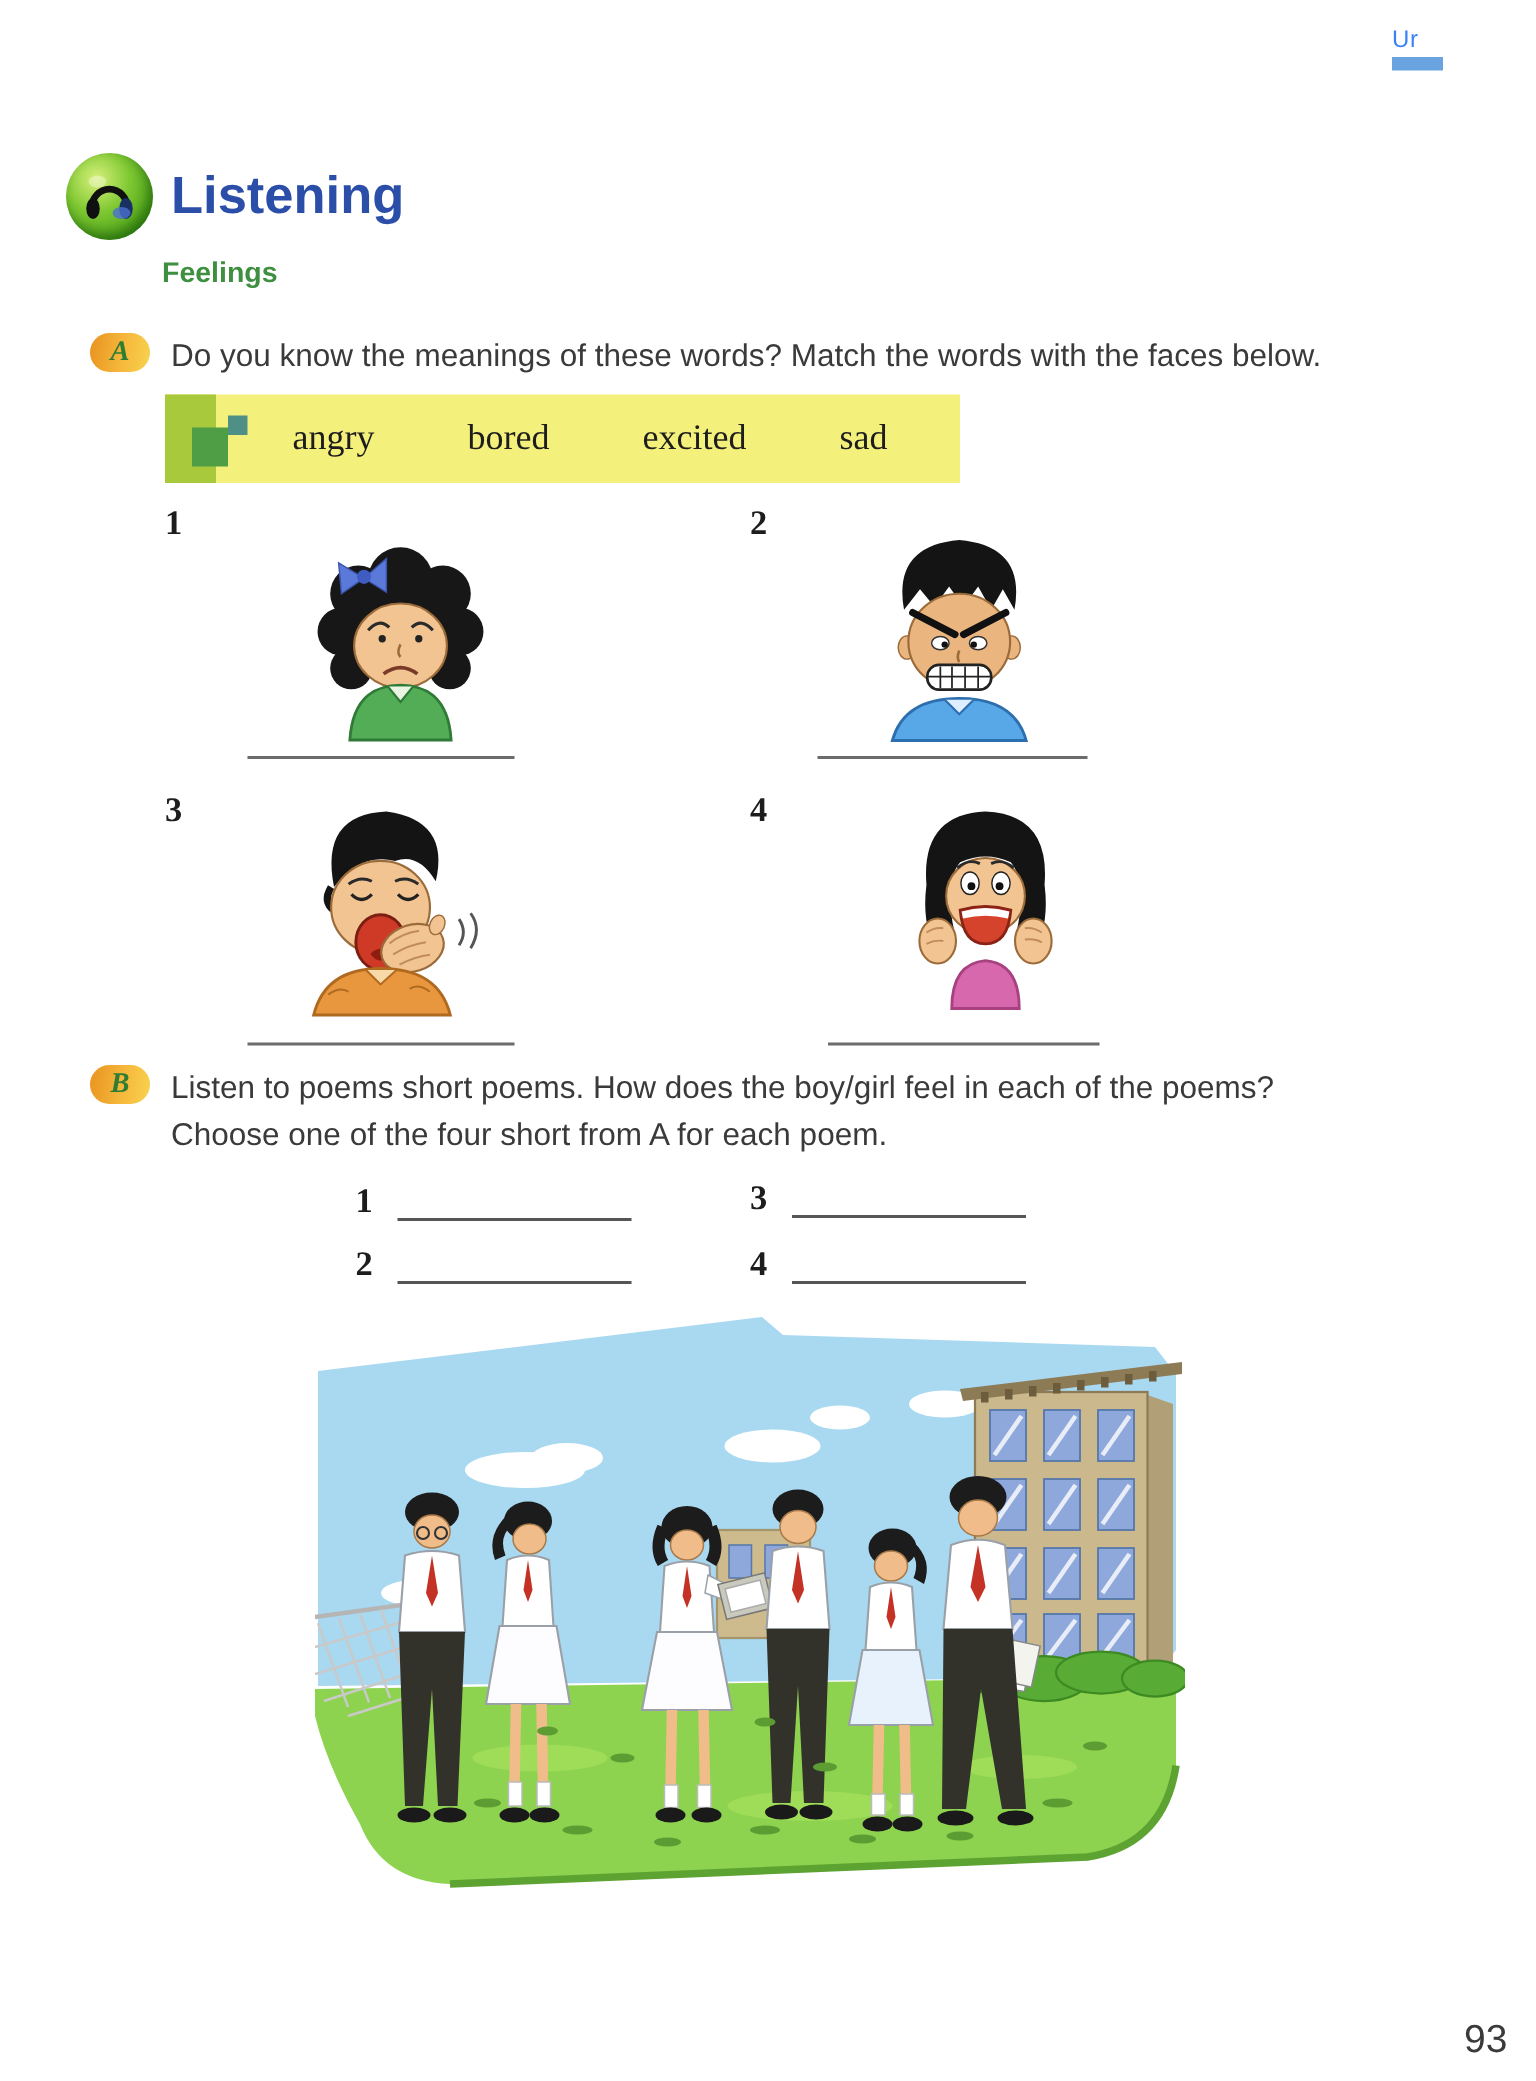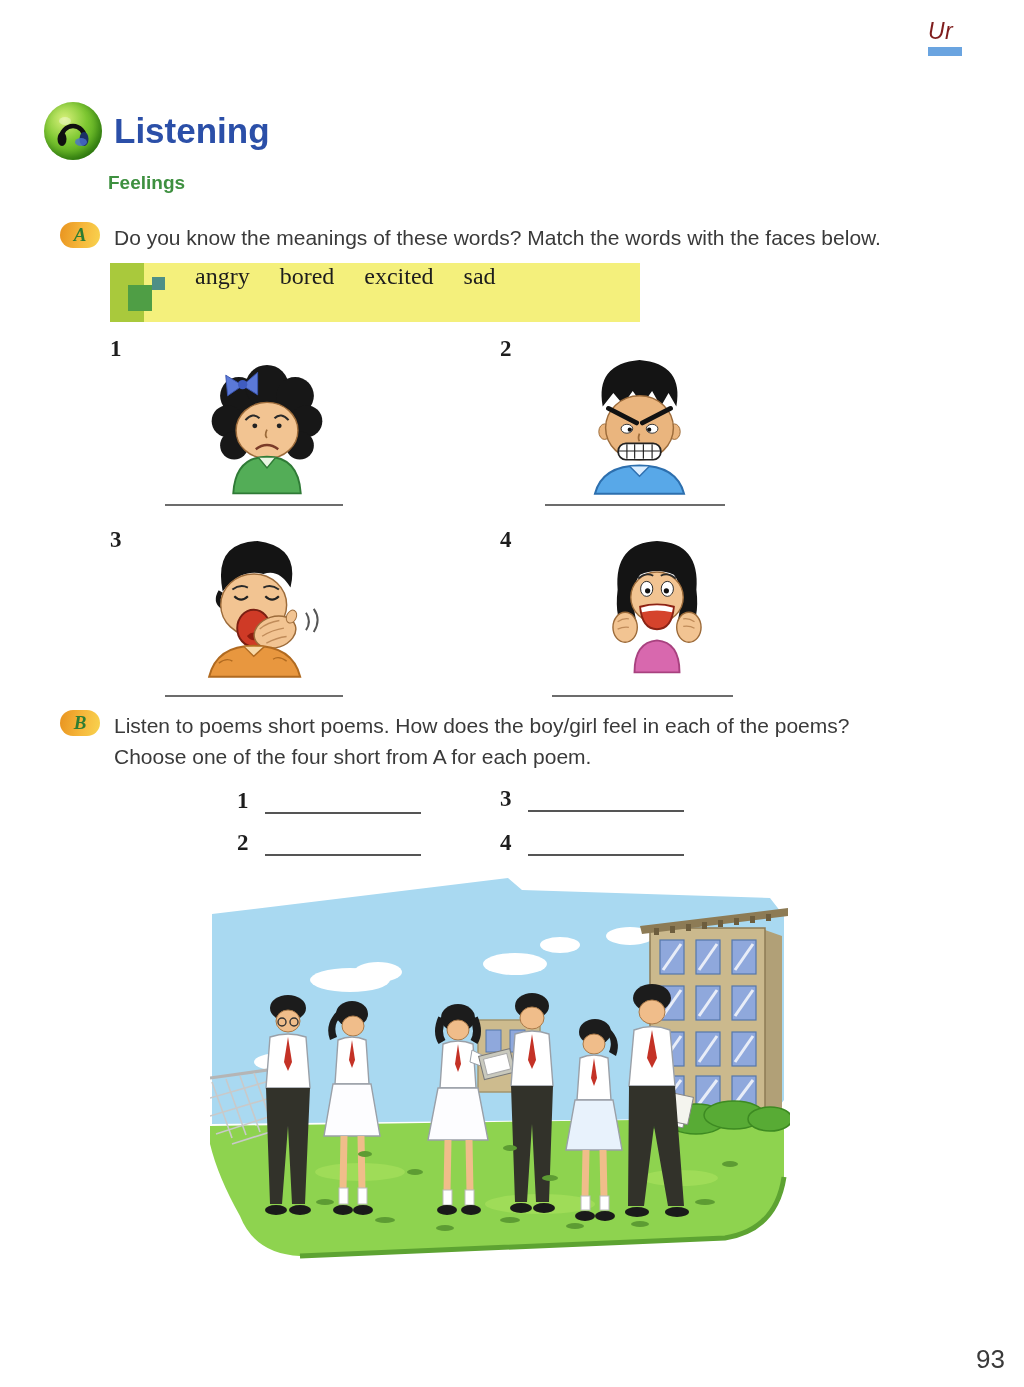--- a/index.html
+++ b/index.html
@@ -1,21 +1,21 @@
 <!DOCTYPE html>
 <html><head>
 <meta charset="utf-8">
 <style>
   html,body{margin:0;padding:0;background:#fff;}
   .page{position:relative;width:1024px;height:1387px;background:#ffffff;overflow:hidden;
         font-family:"Liberation Sans",sans-serif;color:#333;}
 
   
   .unit-tab{position:absolute;left:928px;top:18px;}
-  .unit-tab .u-txt{font-size:23px;color:#7f1d1d;letter-spacing:.5px;font-style:italic;}
+  .unit-tab .u-txt{font-size:16px;color:#3b82f6;letter-spacing:.5px;}
   .unit-tab .u-bar{width:34px;height:9px;background:#6aa4e0;margin-top:2px;}
 
   
   .listen-head{position:absolute;left:44px;top:102px;display:flex;align-items:center;gap:12px;}
   .listen-icon{width:58px;height:58px;border-radius:50%;
      background:radial-gradient(circle at 35% 30%, #d8f07a 0%, #7ec832 40%, #2f8a0a 100%);
      display:flex;align-items:center;justify-content:center;box-shadow:inset -3px -4px 8px rgba(0,60,0,.45);}
   .listen-title{font-size:35px;font-weight:bold;color:#2b4fa8;}
   .feelings{position:absolute;left:108px;top:172px;font-size:19px;font-weight:bold;color:#3e9040;}
 
@@ -25,21 +25,21 @@
          background:linear-gradient(100deg,#e8931f 0%, #f6b83c 55%, #f8d34f 100%);
          color:#2e7d32;font-weight:bold;font-size:19px;font-family:"Liberation Serif",serif;
          display:flex;align-items:center;justify-content:center;font-style:italic;}
   .instr{font-size:21px;color:#3a3a3a;line-height:31px;}
 
   
   .word-bank{position:absolute;left:110px;top:263px;width:530px;height:59px;background:#f4f07c;}
   .wb-deco{position:absolute;left:0;top:0;width:34px;height:59px;background:#a9c93c;}
   .wb-deco .sq1{position:absolute;left:18px;top:22px;width:24px;height:26px;background:#4f9e45;}
   .wb-deco .sq2{position:absolute;left:42px;top:14px;width:13px;height:13px;background:#4e8f86;}
-  .wb-words{position:absolute;left:85px;top:0;height:100%;display:flex;align-items:flex-start;gap:30px;
+  .wb-words{position:absolute;left:85px;top:0;height:100%;display:flex;align-items:center;gap:62px;
             font-family:"Liberation Serif",serif;font-size:24px;color:#1d1d1d;}
 
   
   .face-cell{position:absolute;width:340px;height:190px;}
   .face-num,.ans-num{font-family:"Liberation Serif",serif;font-weight:bold;font-size:23px;color:#1d1d1d;}
   .face-num{position:absolute;left:0;top:0;}
   .face-art{position:absolute;}
   .face-line{position:absolute;left:55px;top:168px;width:178px;border-bottom:2px solid #6c6c6c;}
 
   

